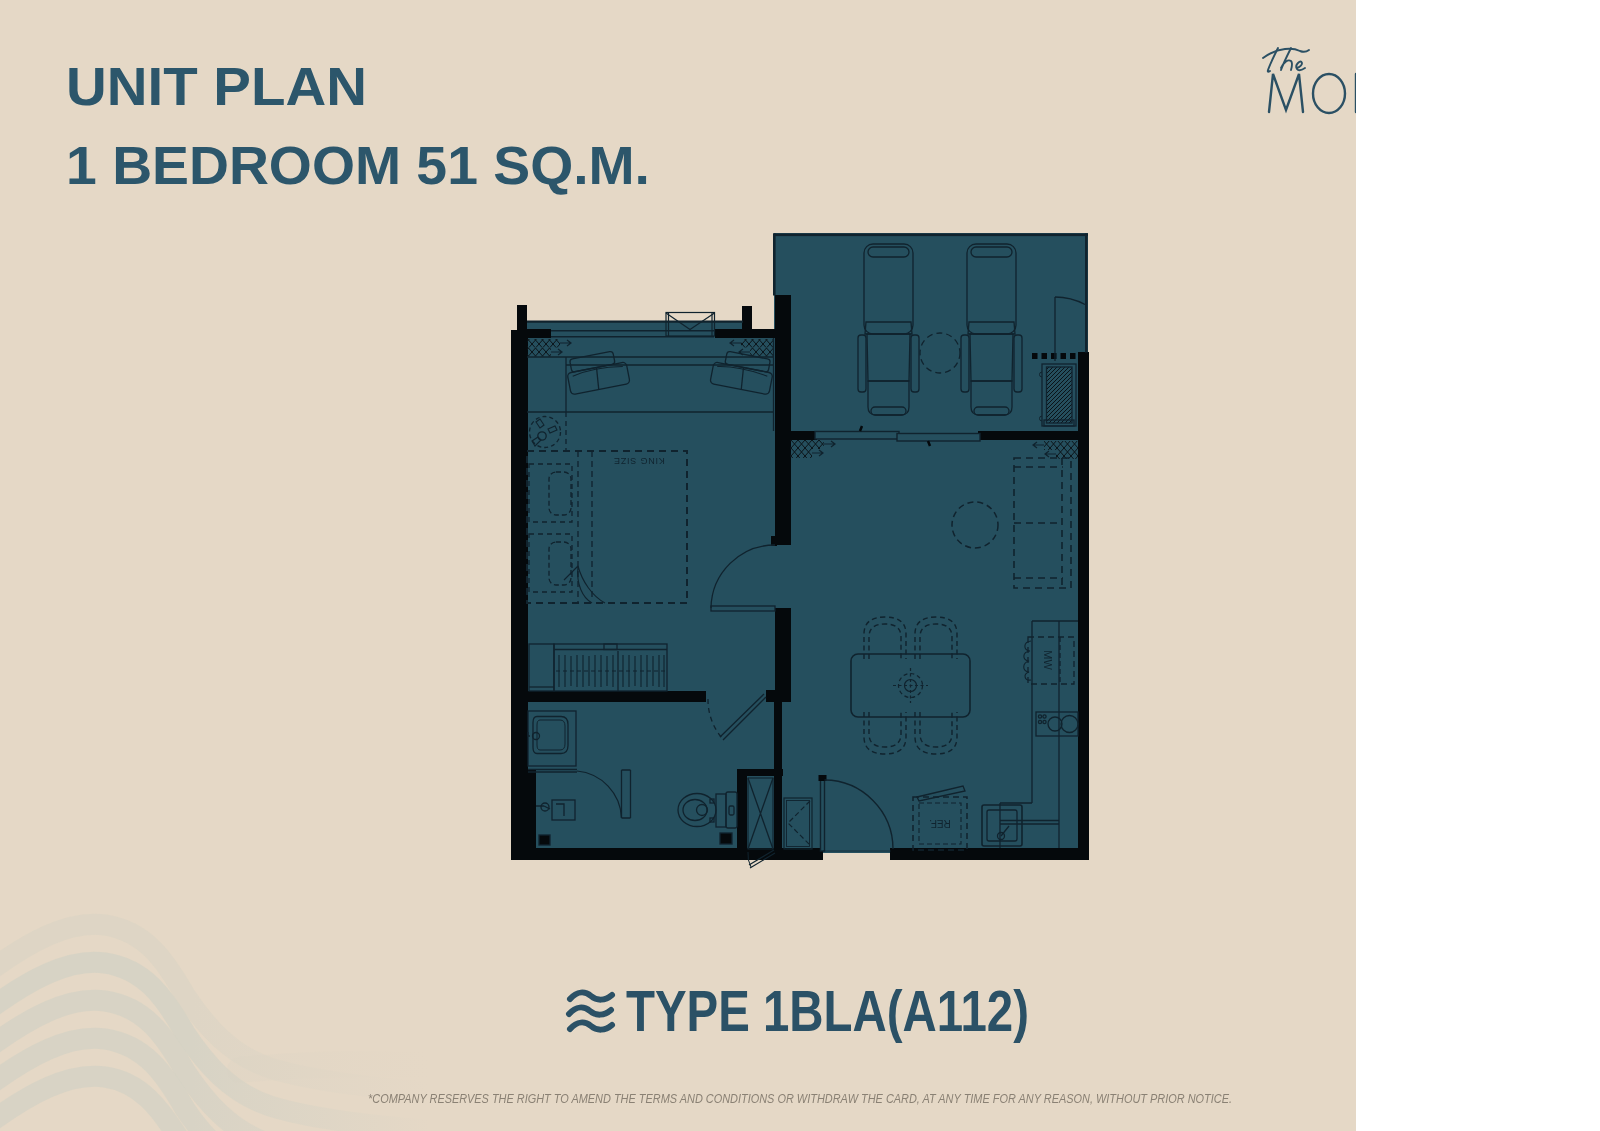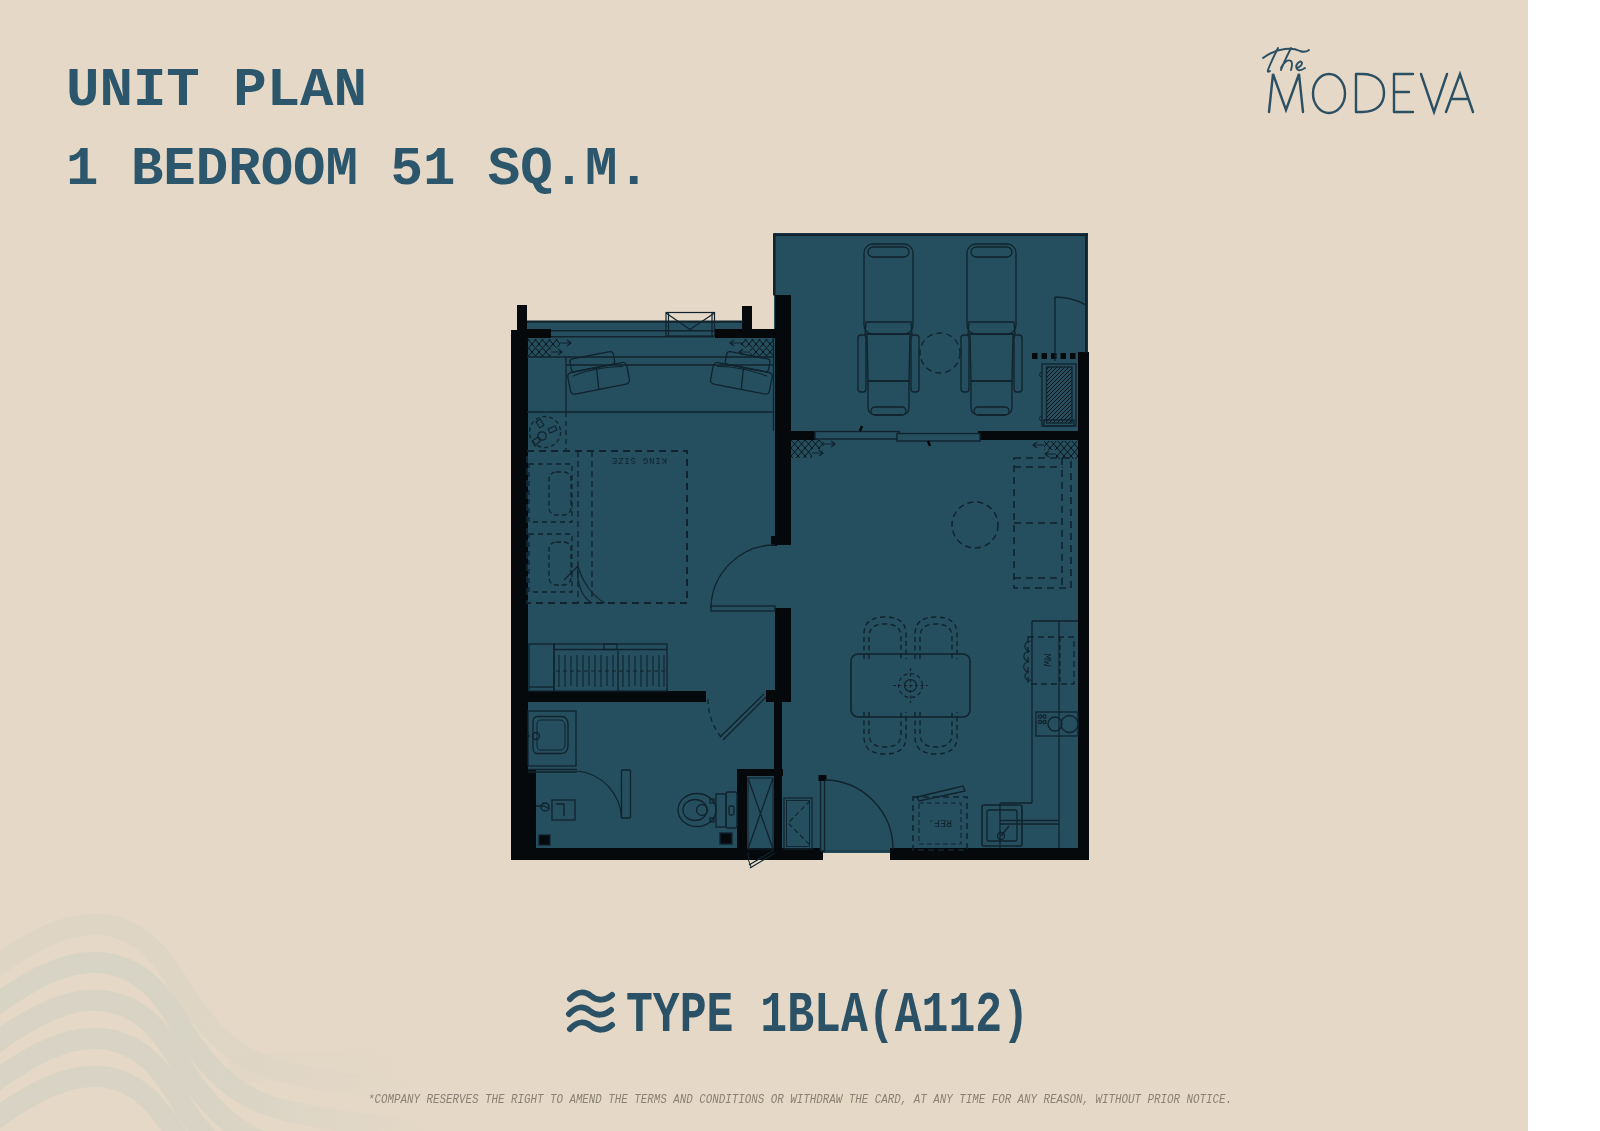--- a/index.html
+++ b/index.html
@@ -1,16 +1,16 @@
 <!DOCTYPE html>
 <html><head>
 <meta charset="utf-8">
 <style>
 html,body{margin:0;padding:0}
-.page{position:relative;width:1528px;height:1131px;background:#e5d8c6;overflow:hidden;font-family:Liberation Mono, monospace}
+.page{position:relative;width:1356px;height:1131px;background:#e5d8c6;overflow:hidden;font-family:Liberation Sans, sans-serif}
 svg{position:absolute;left:0;top:0}
 </style>
 </head>
 <body>
 <div class="page">
 <svg width="1600" height="1131" viewBox="0 0 1600 1131">
 <defs>
 <pattern id="chain" width="7" height="8" patternUnits="userSpaceOnUse">
 <path d="M0,0 L3.5,4 L0,8 M7,0 L3.5,4 L7,8" stroke="#0a1318" stroke-width="1" fill="none"></path>
 </pattern>

